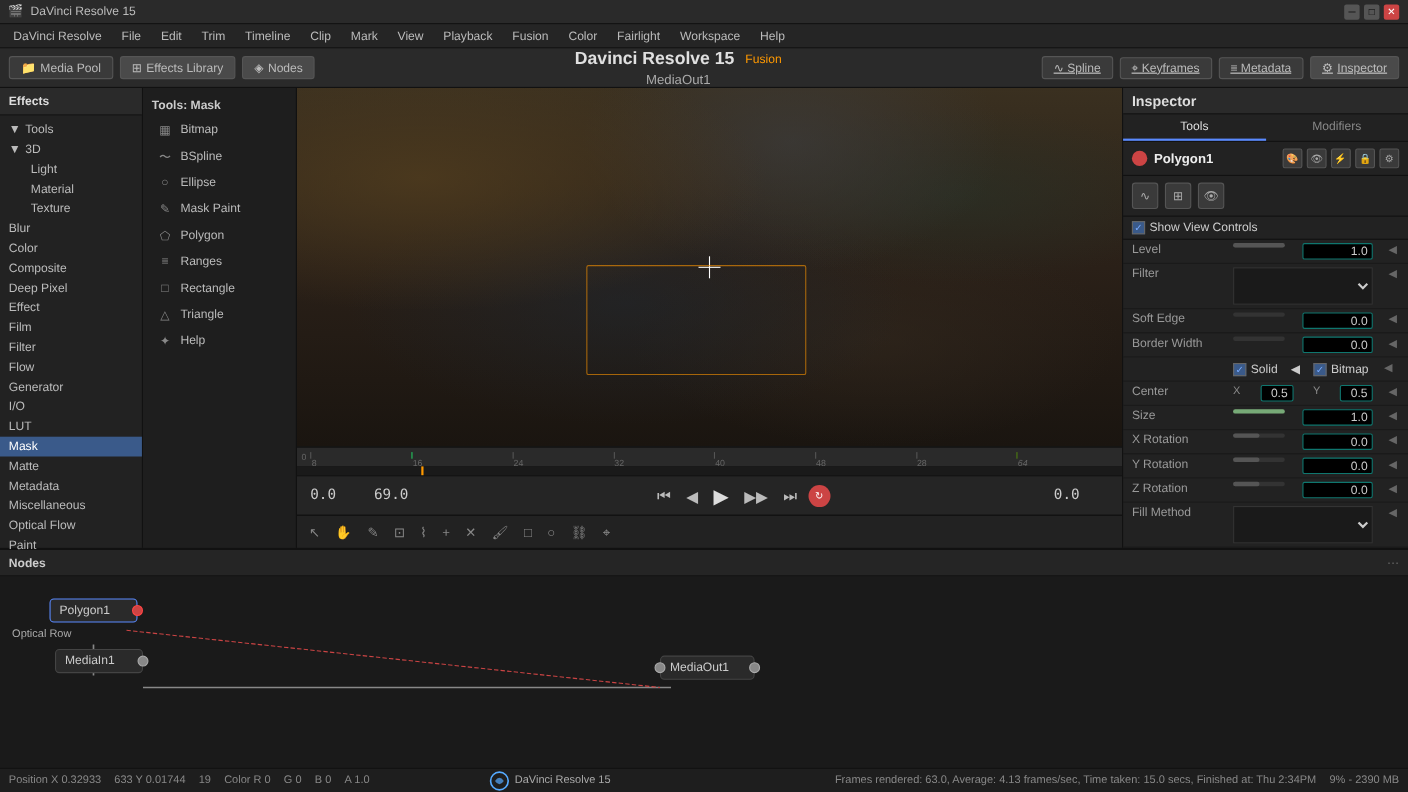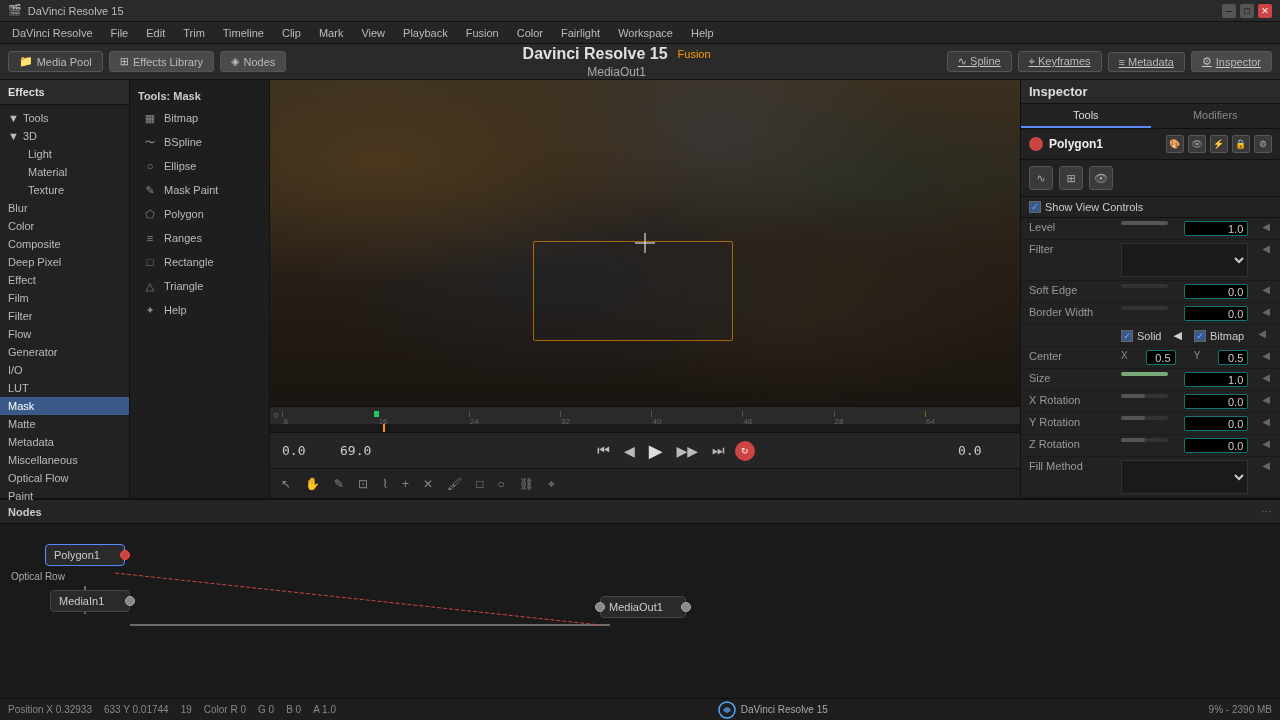--- a/index.html
+++ b/index.html
@@ -317,21 +317,21 @@
         "></div>
       <div class="crosshair"></div>
 
       <div style="position:absolute;bottom:20%;left:35%;width:200px;height:100px;border:1px solid rgba(255,150,0,0.6);border-radius:2px;"></div>
     </div>
 
     <div id="timeline-ruler">
       <div class="ruler-ticks">
         <span style="font-size:8px;color:#666;margin-right:4px;">0</span>
         <span style="flex:1;border-left:1px solid #555;height:6px;padding-top:6px;font-size:8px;color:#666;">8</span>
-        <span style="flex:1;border-left:5px solid #22c55e;height:6px;padding-top:6px;font-size:8px;color:#666;">16</span>
+        <span style="flex:1;border-left:1px solid #22c55e;height:6px;padding-top:6px;font-size:8px;color:#666;">16</span>
         <span style="flex:1;border-left:1px solid #555;height:6px;padding-top:6px;font-size:8px;color:#666;">24</span>
         <span style="flex:1;border-left:1px solid #555;height:6px;padding-top:6px;font-size:8px;color:#666;">32</span>
         <span style="flex:1;border-left:1px solid #555;height:6px;padding-top:6px;font-size:8px;color:#666;">40</span>
         <span style="flex:1;border-left:1px solid #555;height:6px;padding-top:6px;font-size:8px;color:#666;">48</span>
         <span style="flex:1;border-left:1px solid #555;height:6px;padding-top:6px;font-size:8px;color:#666;">28</span>
         <span style="flex:1;border-left:1px solid #4d7c0f;height:6px;padding-top:6px;font-size:8px;color:#666;font-style:italic;">64</span>
       </div>
     </div>
 
     <div id="playhead-bar">
@@ -548,14 +548,15 @@
   <span>G  0</span>
   <span>B  0</span>
   <span>A  1.0</span>
   <div class="status-logo">
     <svg width="20" height="20" viewBox="0 0 20 20">
       <circle cx="10" cy="10" r="8" fill="none" stroke="#5af" stroke-width="1.5"></circle>
       <path d="M6 10 Q10 4 14 10 Q10 16 6 10Z" fill="#5af" opacity="0.7"></path>
     </svg>
     <span>DaVinci Resolve 15</span>
   </div>
+  <span id="statusbar-right">Frames rendered: 63.0,  Average: 4.13 frames/sec,  Time taken: 15.0 secs,  Finished at: Thu 2:34PM</span>
   <span>9% - 2390 MB</span>
 </div>
 
 </body></html>

